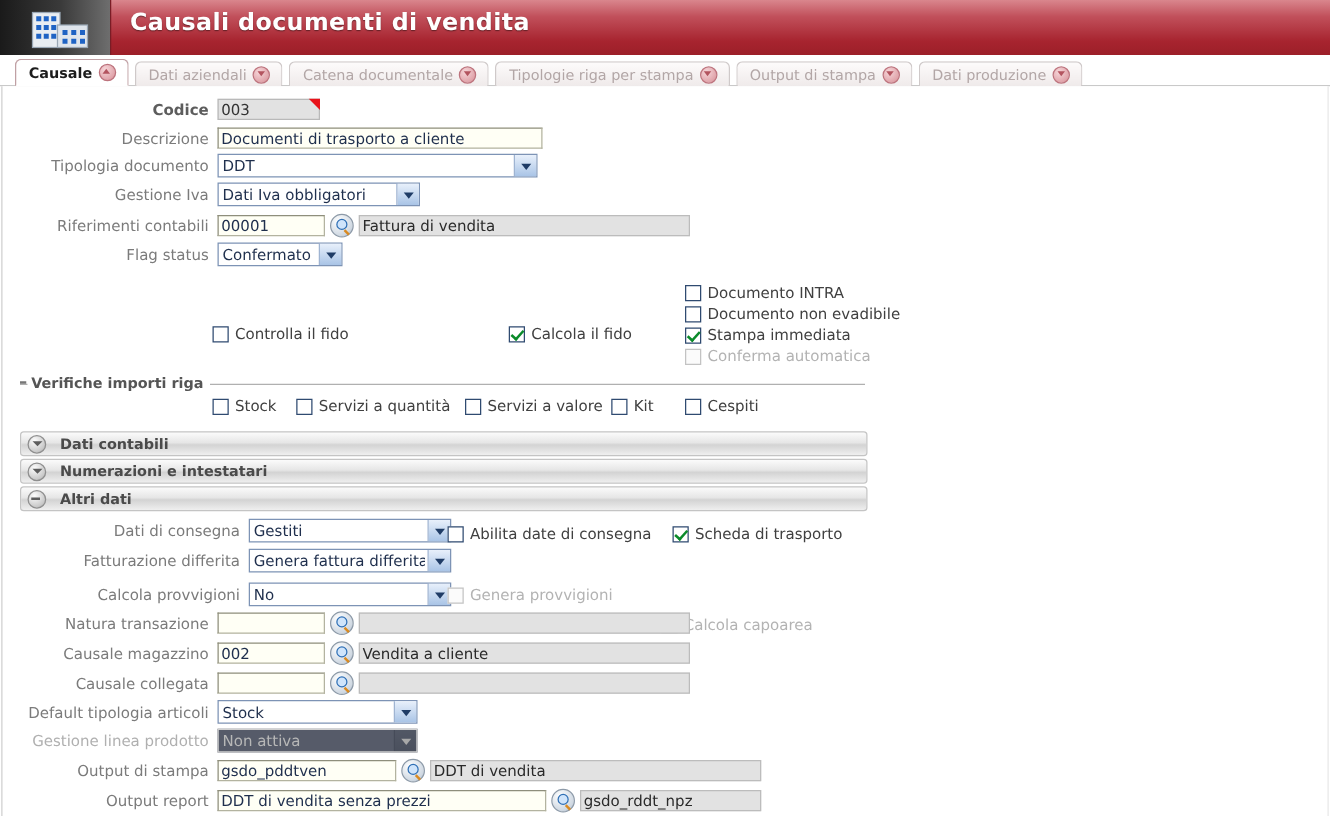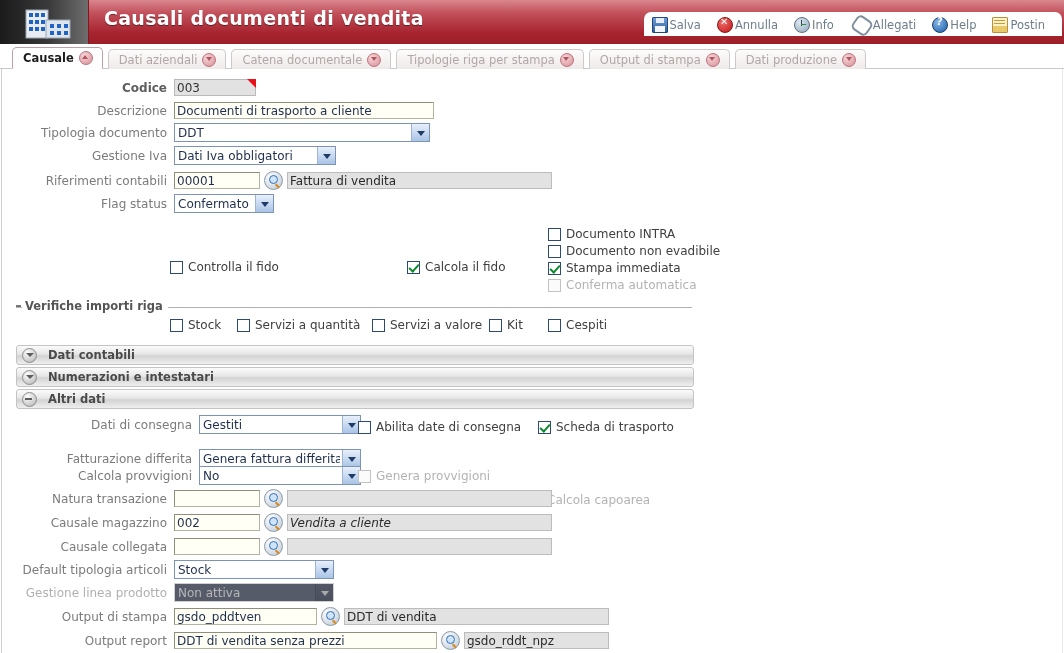--- a/index.html
+++ b/index.html
@@ -151,46 +151,20 @@
             <rect x="39" y="17" width="4" height="4"></rect>
             <rect x="46" y="17" width="4" height="4"></rect>
           <rect x="32" y="24" width="4" height="4"></rect>
             <rect x="39" y="24" width="4" height="4"></rect>
             <rect x="46" y="24" width="4" height="4"></rect>
         </g>
       </svg>
     </div>
     <div class="win-title">Causali documenti di vendita</div>
 
-    <div class="toolbar">
-      <div class="tb-item">
-        <i class="tb-ico ico-save"></i>
-        <span class="lbl">Salva</span>
-      </div>
-      <div class="tb-item">
-        <i class="tb-ico ico-cancel"></i>
-        <span class="lbl">Annulla</span>
-      </div>
-      <div class="tb-item">
-        <i class="tb-ico ico-info"></i>
-        <span class="lbl">Info</span>
-      </div>
-      <div class="tb-item">
-        <i class="tb-ico ico-clip"></i>
-        <span class="lbl">Allegati</span>
-      </div>
-      <div class="tb-item">
-        <i class="tb-ico ico-help"></i>
-        <span class="lbl">Help</span>
-      </div>
-      <div class="tb-item">
-        <i class="tb-ico ico-post"></i>
-        <span class="lbl">Postin</span>
-      </div>
-    </div>
   </div>
 
   <div class="tabstrip">
     <div class="tab active">
       <span>Causale</span>
       <i class="tab-ico"></i>
     </div>
     <div class="tab">
       <span>Dati aziendali</span>
       <i class="tab-ico"></i>
@@ -338,21 +312,21 @@
     </div>
     <div class="cb" style="position:absolute;left:356px;top:351px;">
       <span class="box"></span>
       <span class="cbl">Abilita date di consegna</span>
     </div>
     <div class="cb checked" style="position:absolute;left:536px;top:351px;">
       <span class="box"></span>
       <span class="cbl">Scheda di trasporto</span>
     </div>
 
-    <div class="row" style="left:0;top:379px;">
+    <div class="row" style="left:0;top:369px;">
       <div class="lbl" style="width:190px;">Fatturazione differita</div>
       <div class="selwrap">
         <select class="sel" style="width:162px;">
           <option>Genera fattura differita</option>
         </select>
       </div>
     </div>
 
     <div class="row" style="left:0;top:396px;">
       <div class="lbl" style="width:190px;">Calcola provvigioni</div>
@@ -375,21 +349,21 @@
       <div class="lbl" style="width:165px;">Natura transazione</div>
       <input class="txt" style="width: 86px;" value="">
       <i class="lens"></i>
       <input class="txt desc" style="width: 265px;" readonly="" value="">
     </div>
 
     <div class="row" style="left:0;top:443px;">
       <div class="lbl" style="width:165px;">Causale magazzino</div>
       <input class="txt" style="width: 86px;" value="002">
       <i class="lens"></i>
-      <input class="txt desc" style="width: 265px; font-style: italic;" readonly="" value="Vendita a cliente">
+      <input class="txt desc" style="width: 265px;" readonly="" value="Vendita a cliente">
     </div>
 
     <div class="row" style="left:0;top:467px;">
       <div class="lbl" style="width:165px;">Causale collegata</div>
       <input class="txt" style="width: 86px;" value="">
       <i class="lens"></i>
       <input class="txt desc" style="width: 265px;" readonly="" value="">
     </div>
 
     <div class="row" style="left:0;top:490px;">

